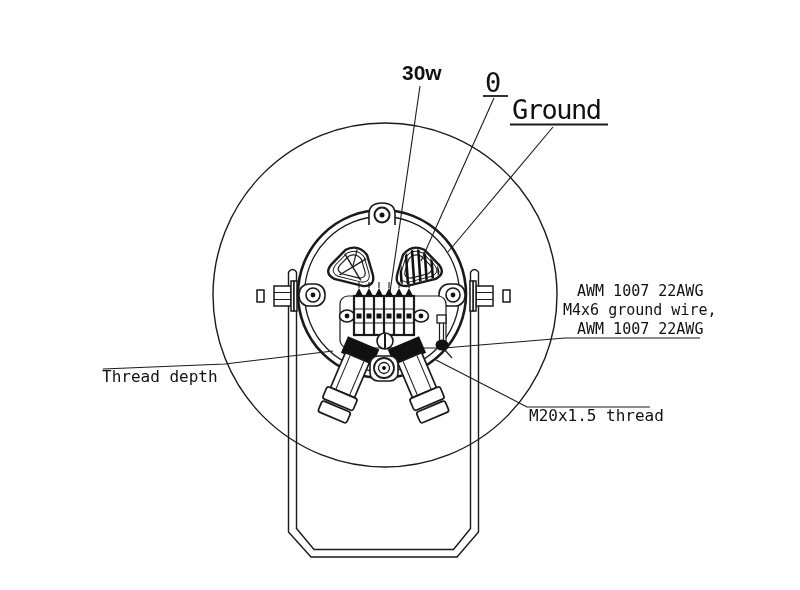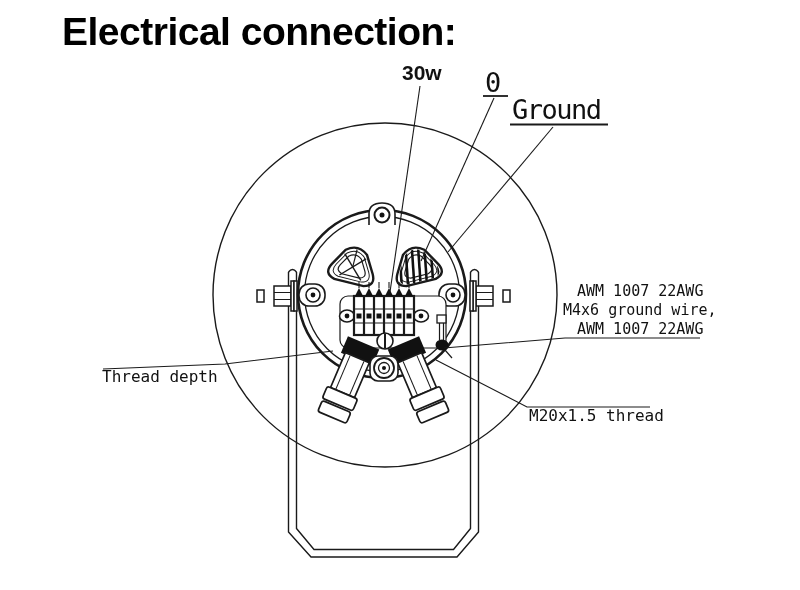--- a/index.html
+++ b/index.html
@@ -9,21 +9,20 @@
          color:#000;letter-spacing:-0.5px;white-space:nowrap;}
   svg{position:absolute;left:0;top:0;}
   svg text{fill:#111;}
   .cad{font-family:"DejaVu Sans Mono",monospace;}
   .boldlbl{font-family:"Liberation Sans",sans-serif;font-weight:bold;}
 </style>
 </head>
 <body>
 
 <div class="page">
-  <div class="title">Electrical connection:</div>
 
   <svg width="800" height="590" viewBox="0 0 800 590">
     <defs>
       <path id="tri" d="M -11,-14 Q 0,-23 11,-14 L 21,3 Q 27,14 15,17 L -15,17 Q -27,14 -21,3 Z"></path>
       <clipPath id="hatchclip">
           <path d="M -6,-8 Q 0,-13 6,-8 L 12,2 Q 15,9 8,10 L -8,10 Q -15,9 -12,2 Z"></path>
         </clipPath>
       <g id="gland">
         <rect x="-17" y="1" width="34" height="18" fill="#111"></rect>
         <rect x="-13" y="17" width="26" height="38" fill="#fff" stroke="#1a1a1a" stroke-width="1.7"></rect>

